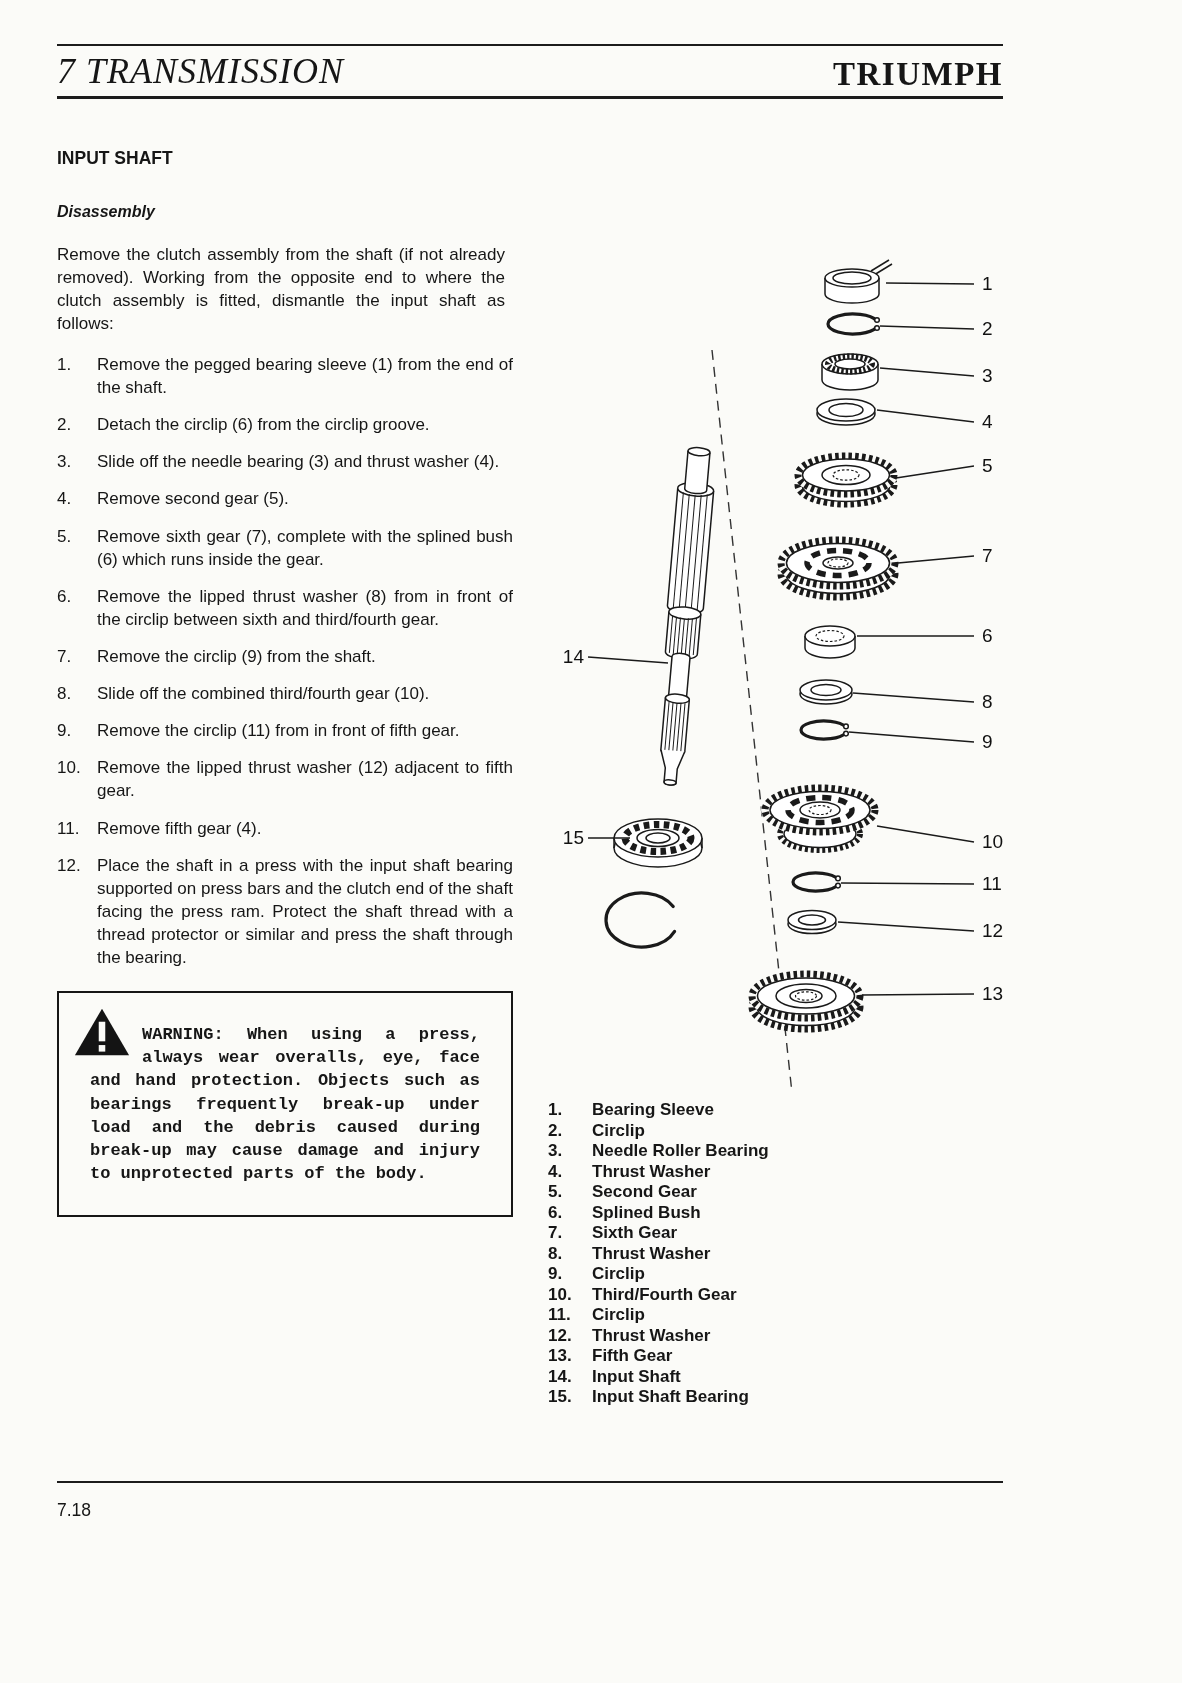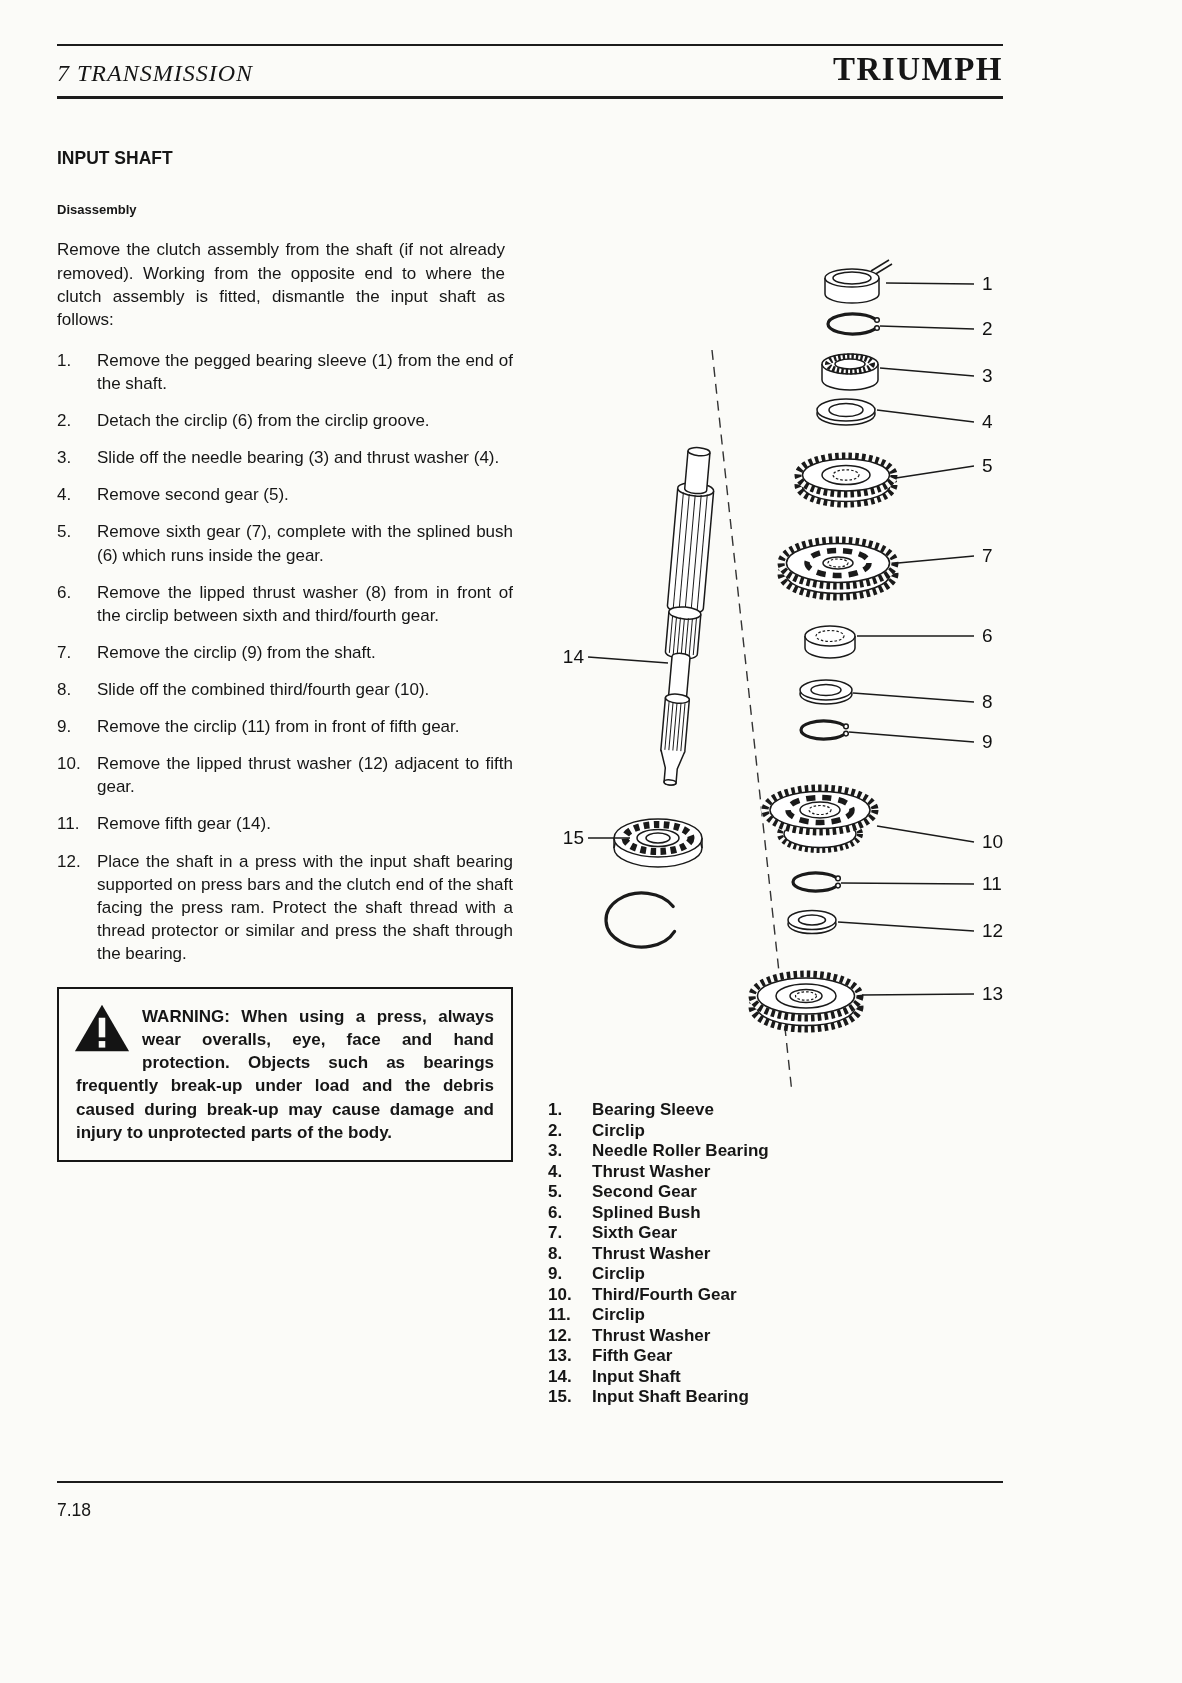--- a/index.html
+++ b/index.html
@@ -10,37 +10,37 @@
     overflow:hidden;
   }
   .rule { position:absolute; left:57px; width:946px; background:#1c1c1c; }
   .rule-top { top:44px; height:2px; }
   .rule-header { top:96px; height:3px; }
   .rule-footer { top:1481px; height:2px; }
 
   .header-bar { position:absolute; left:57px; top:50px; width:946px;
     display:flex; justify-content:space-between; align-items:flex-end; }
   .section-title { font-family:"Liberation Serif", serif; font-style:italic;
-    font-size:24px; letter-spacing:1px; }
+    font-size:36px; letter-spacing:1px; }
   .brand { font-family:"Liberation Serif", serif; font-weight:bold;
     font-size:33px; letter-spacing:1.5px; transform:scaleY(1.05); }
 
   .left-col { position:absolute; left:57px; top:147px; width:456px;
     font-size:17px; line-height:1.36; }
   .doc-title { font-weight:bold; font-size:17.5px; margin:0 0 30px 0; }
-  .doc-subtitle { font-weight:bold; font-size:13px; margin:0 0 20px 0; }
+  .doc-subtitle { font-weight:bold; font-size:16px; margin:0 0 20px 0;font-style:italic; }
   .intro { margin:0 8px 18px 0; text-align:justify; }
   .step { display:flex; margin-bottom:14px; }
   .step-num { width:40px; flex:none; }
   .step-text { flex:1; text-align:justify; }
 
   .warning-box { margin-top:22px; border:2px solid #161616; padding:12px 13px 12px 13px;
     font-weight:bold; }
   .warn-icon { float:left; width:56px; height:50px; margin:2px 12px 4px 2px; }
-  .warning-box p { margin:4px; text-align:justify; }
+  .warning-box p { margin:18px; text-align:justify;font-family:Liberation Mono, monospace; }
   .warning-box p + p { margin-top:15px; clear:none; }
 
   .diagram { position:absolute; left:540px; top:238px; width:480px; height:880px; }
   .ln   { stroke:#1a1a1a; stroke-width:1.5; }
   .lnt  { stroke:#1a1a1a; stroke-width:1; }
   .teeth  { fill:none; stroke:#1a1a1a; stroke-width:7; stroke-dasharray:3.5 3.2; }
   .teeth2 { fill:none; stroke:#1a1a1a; stroke-width:6; stroke-dasharray:3 2.8; }
   .dog    { fill:none; stroke:#1a1a1a; stroke-width:5.5; stroke-dasharray:9 7; }
   .balls  { fill:none; stroke:#1a1a1a; stroke-width:7; stroke-dasharray:5.5 4.5; }
   .hatchring { fill:none; stroke:#1a1a1a; stroke-width:6; stroke-dasharray:2.4 2; }
@@ -111,21 +111,21 @@
     <div class="step">
       <span class="step-num">9.</span>
       <span class="step-text">Remove the circlip (11) from in front of fifth gear.</span>
     </div>
     <div class="step">
       <span class="step-num">10.</span>
       <span class="step-text">Remove the lipped thrust washer (12) adjacent to fifth gear.</span>
     </div>
     <div class="step">
       <span class="step-num">11.</span>
-      <span class="step-text">Remove fifth gear (14).</span>
+      <span class="step-text">Remove fifth gear (4).</span>
     </div>
     <div class="step">
       <span class="step-num">12.</span>
       <span class="step-text">Place the shaft in a press with the input shaft bearing supported on press bars and the clutch end of the shaft facing the press ram.  Protect the shaft thread with a thread protector or similar and press the shaft through the bearing.</span>
     </div>
   </div>
 
   <div class="warning-box">
     <svg class="warn-icon" viewBox="0 0 60 52">
       <path d="M30 1 L59 51 L1 51 Z" fill="#141414"></path>

